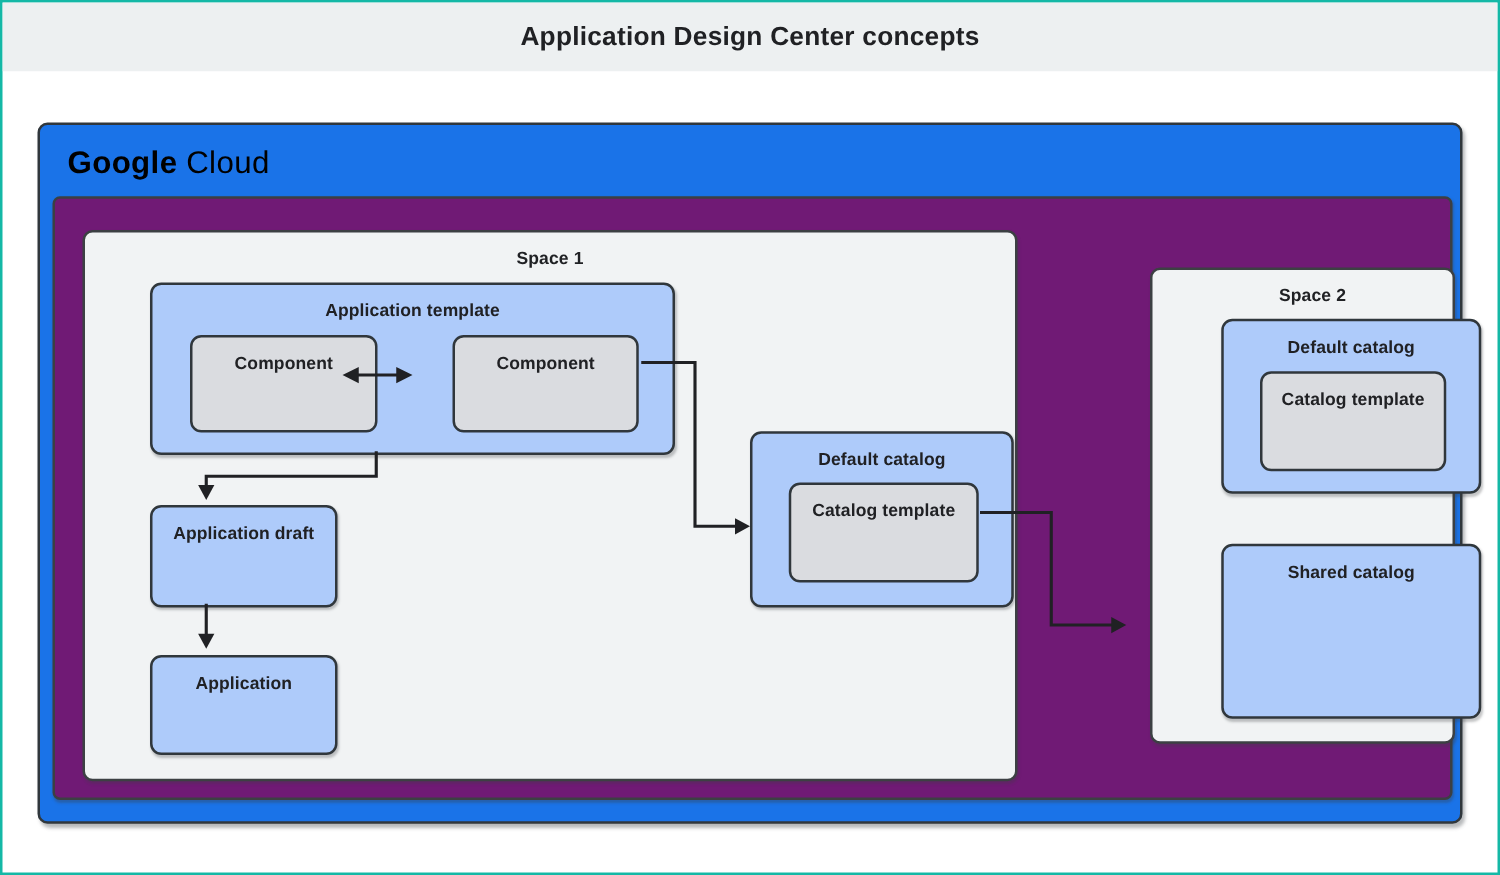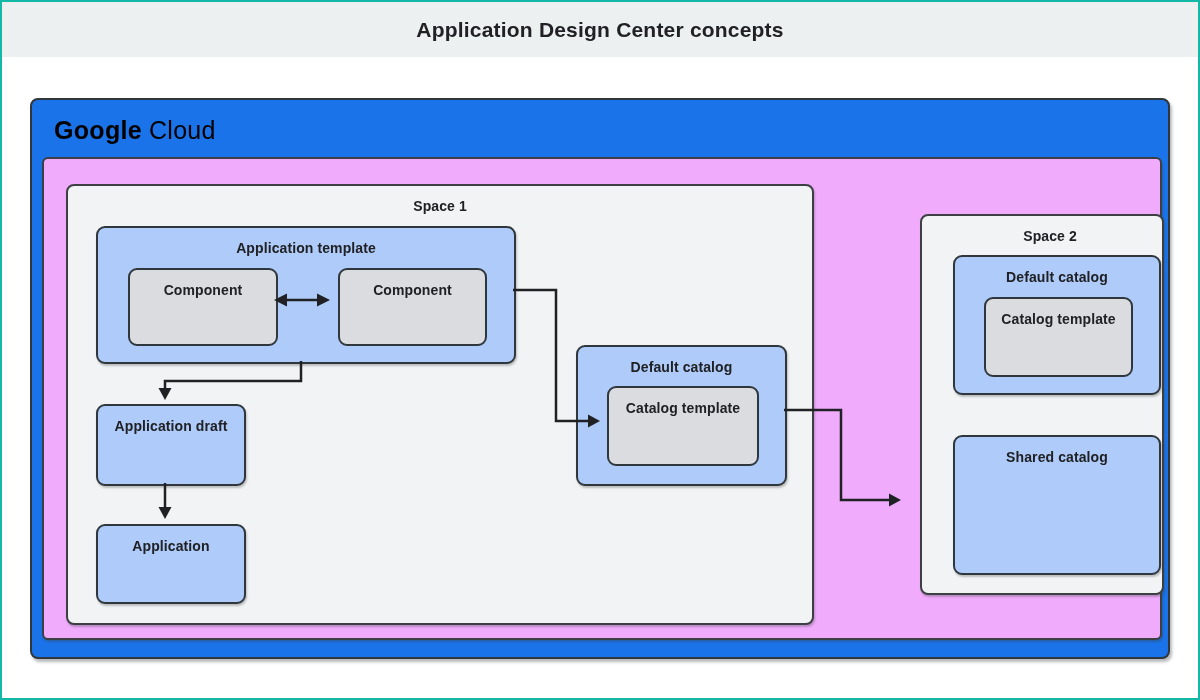--- a/index.html
+++ b/index.html
@@ -47,40 +47,41 @@
     font-size: 25px;
     letter-spacing: 0.3px;
     white-space: nowrap;
   }
   .gcp-logo .g-word { font-weight: 600; }
   .gcp-logo .c-word { font-weight: 400; margin-left: 7px; }
   .canvas {
     position: absolute;
     left: 10px; top: 57px;
     width: 1120px; height: 483px;
-    background: #f0abfc;
+    background: #701a75;
     border: 2px solid #3c4043;
     border-radius: 6px;
     box-shadow: 1px 2px 2px rgba(60,64,67,0.35);
   }
   .panel {
     position: absolute;
     background: #f1f3f4;
     border: 2px solid #3c4043;
     border-radius: 8px;
     box-shadow: 1px 2px 2px rgba(60,64,67,0.3);
   }
   .space1 { left: 22px; top: 25px; width: 748px; height: 441px; }
   .space2 { left: 876px; top: 55px; width: 244px; height: 381px; padding-left: 16px; }
   .blue-box {
     position: absolute;
     background: #aecbfa;
     border: 2px solid #30373c;
     border-radius: 9px;
     box-shadow: 1px 2px 2px rgba(60,64,67,0.3);
+    margin-left: 24px;
   }
   .gray-box {
     position: absolute;
     background: #dadce0;
     border: 2px solid #30373c;
     border-radius: 9px;
   }
   .box-label {
     display: block;
     width: 100%;

